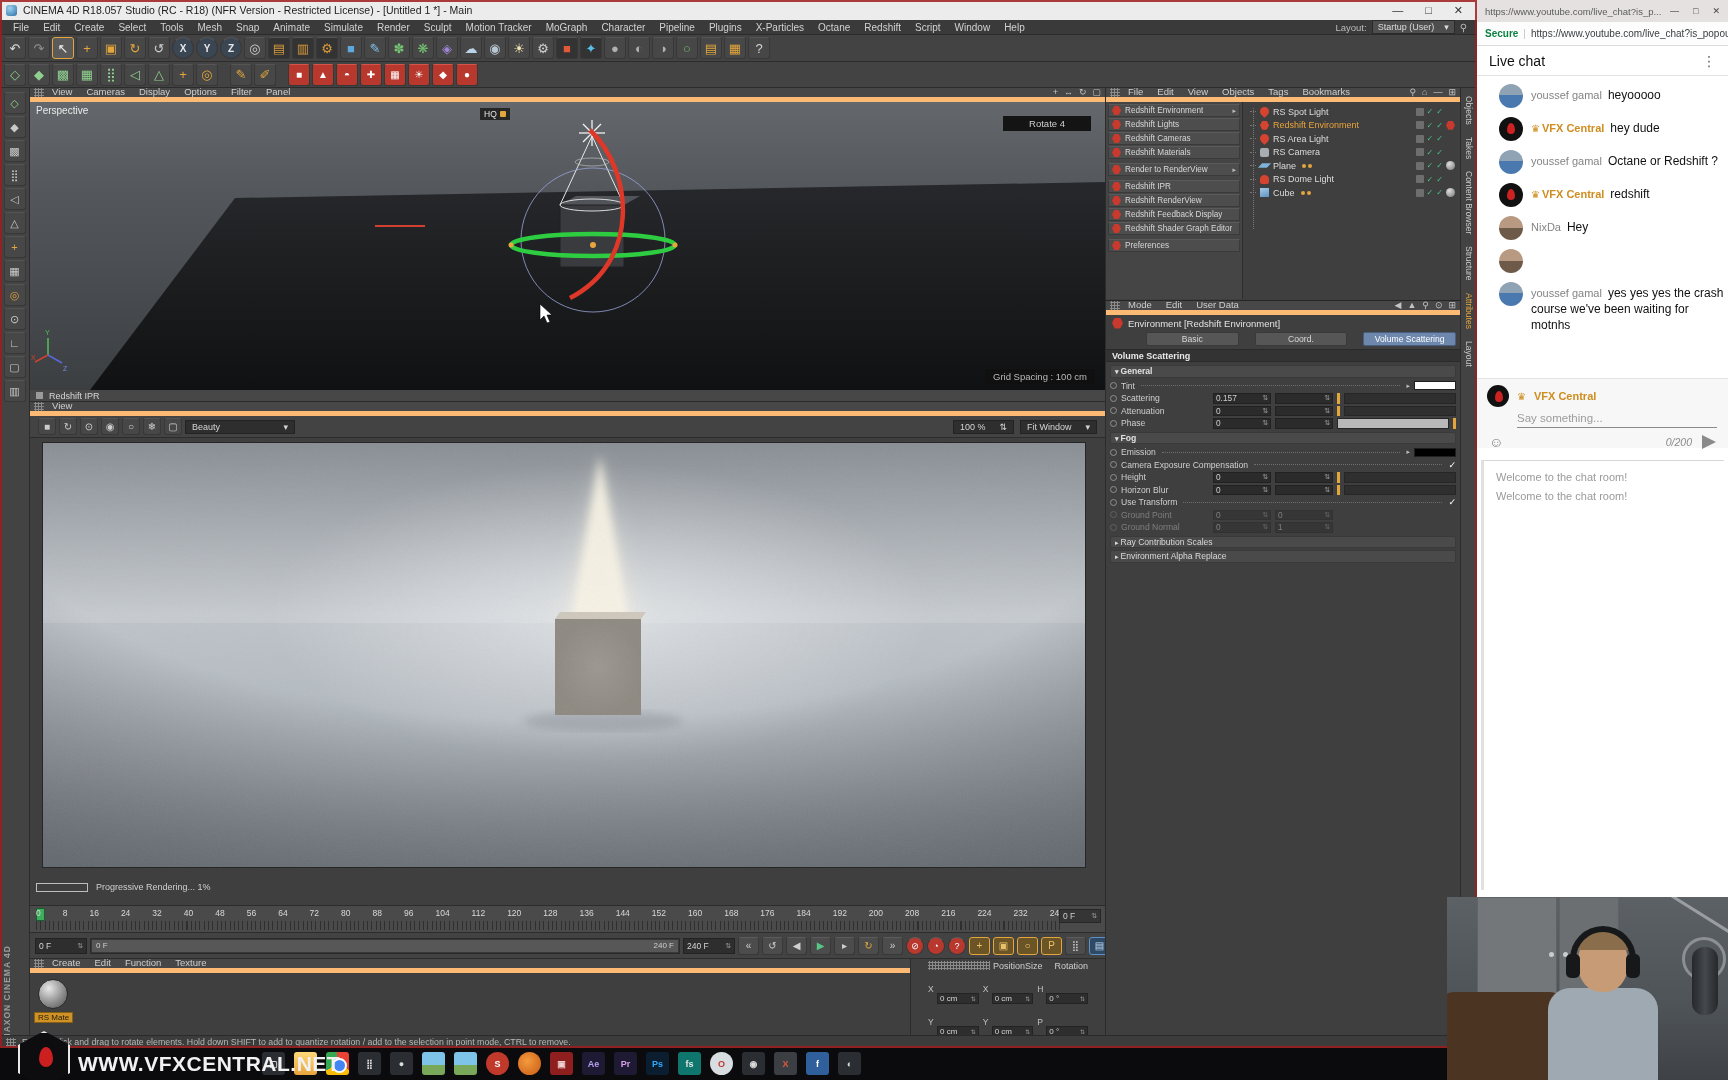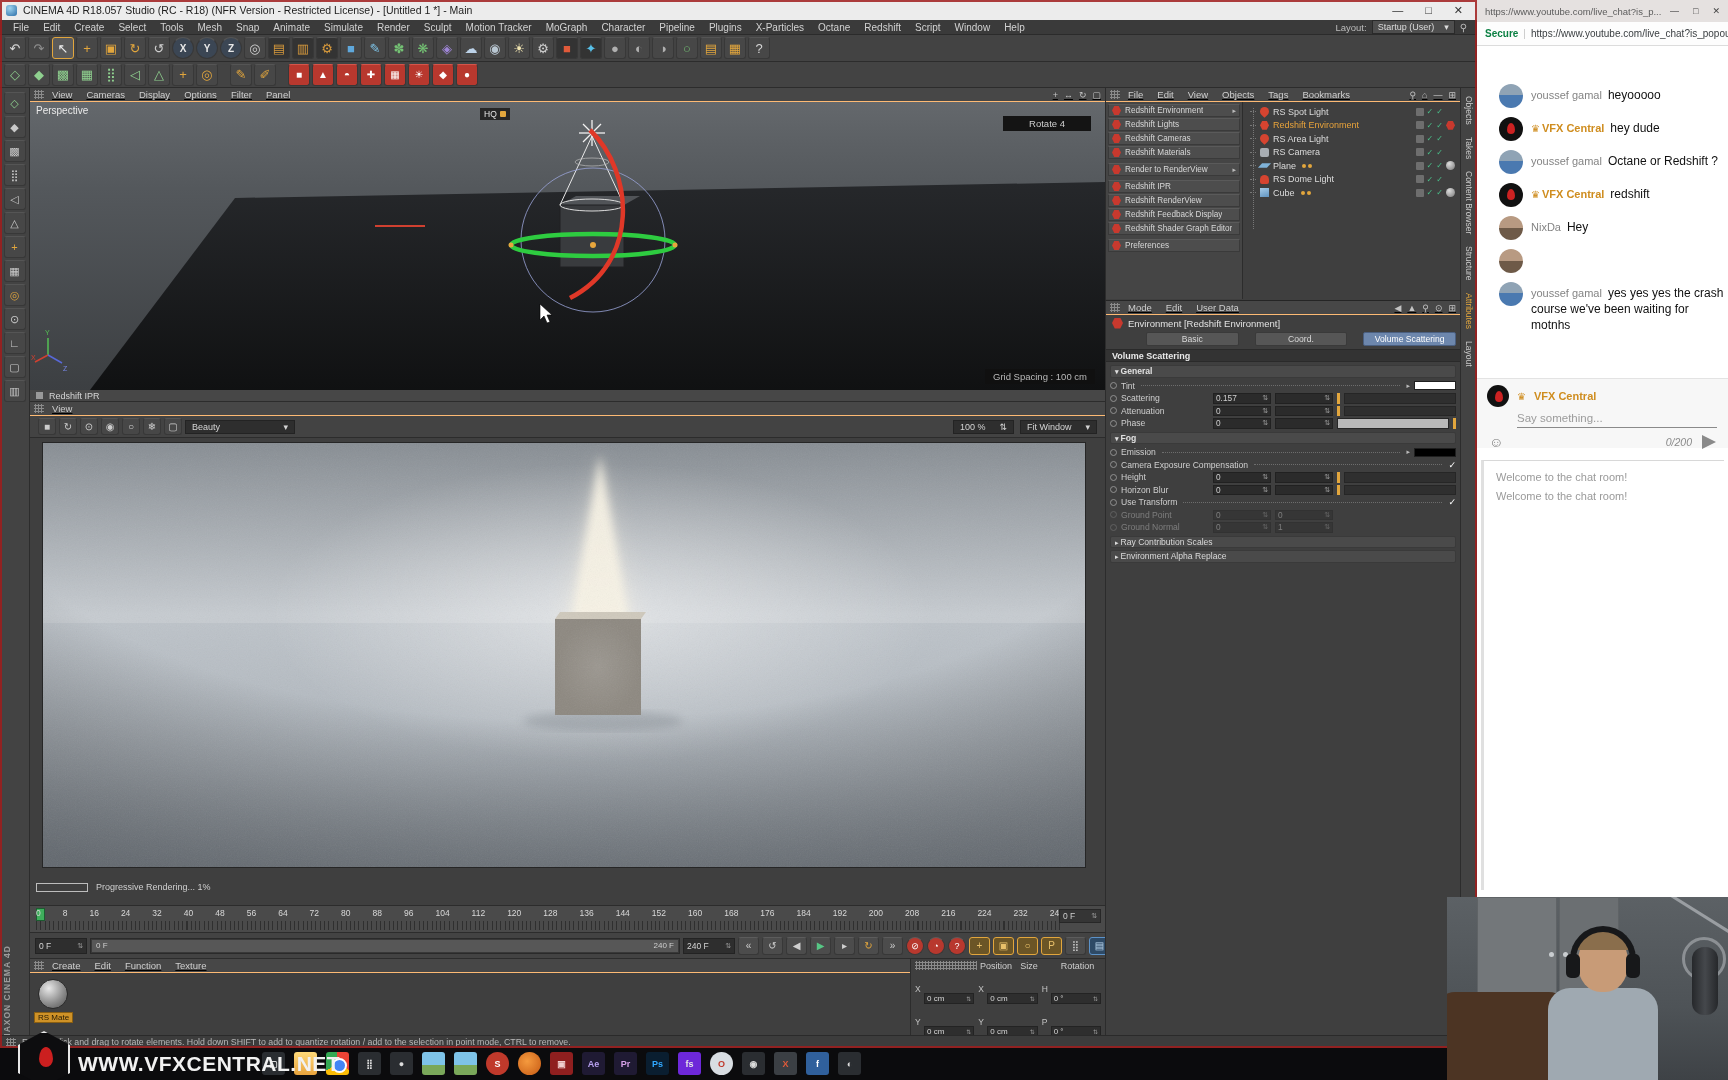--- a/index.html
+++ b/index.html
@@ -42,22 +42,22 @@
   
   #leftpal{position:absolute;left:0;top:88px;width:30px;height:947px;background:#434343;
     border-right:1px solid #2c2c2c;display:flex;flex-direction:column;align-items:center;
     padding-top:4px;gap:2px;}
   #leftpal .chip{width:22px;height:22px;font-size:11px;}
   #maxon{position:absolute;left:2px;bottom:8px;writing-mode:vertical-rl;transform:rotate(180deg);
     font-size:8.5px;color:#9b9b9b;letter-spacing:1px;font-weight:bold;}
 
   
   #viewport{position:absolute;left:30px;top:88px;width:1075px;height:302px;background:#4a4a4a;}
-  .panel-menubar{height:14px;display:flex;align-items:center;gap:2px;padding:0 4px;
-    background:#474747;border-bottom:1px solid #fdba74;text-decoration:underline;}
+  .panel-menubar{height:14px;display:flex;align-items:flex-end;gap:2px;padding:0 4px;
+    background:#474747;border-bottom:5px solid #fdba74;}
   .panel-menubar .menu{font-size:9.5px;color:#cfcfcf;padding:0 6px;white-space:nowrap;}
   .grip{width:10px;height:9px;flex:none;background-image:radial-gradient(#8b8b8b 1px,transparent 1.1px);
     background-size:3px 3px;}
   .pm-right{margin-left:auto;display:flex;gap:6px;color:#c3c3c3;font-size:9px;align-items:center;}
   #vp-canvas{position:absolute;left:0;top:14px;width:1075px;height:288px;overflow:hidden;
     background:linear-gradient(180deg,#64686c 0%,#54585c 30%,#3c3f42 100%);}
   #vp-canvas svg{position:absolute;left:0;top:0;}
   .vp-label{position:absolute;left:6px;top:3px;font-size:10px;color:#eaeaea;z-index:3;}
   .hq-badge{position:absolute;left:450px;top:6px;z-index:3;background:#262626;color:#e3e3e3;
     font-size:8.5px;padding:1px 4px;display:flex;align-items:center;gap:3px;}
@@ -114,21 +114,21 @@
   .tbtn.tog.blue{background:#2e4a66;border-color:#5c92c8;color:#bcd8f0;}
 
   
   #materials{position:absolute;left:30px;top:958px;width:880px;height:77px;background:#3f3f3f;
     border-top:1px solid #2c2c2c;}
   .mat-ball{position:absolute;left:8px;top:20px;width:30px;height:30px;border-radius:50%;
     background:radial-gradient(circle at 35% 30%,#e8e8e8,#8f8f8f 55%,#4f4f4f);border:1px solid #2a2a2a;}
   .mat-label{position:absolute;left:4px;top:53px;background:#cf9227;color:#241a05;font-size:8px;
     padding:0 3px;border:1px solid #8a5f12;}
   #coords{position:absolute;left:910px;top:958px;width:195px;height:77px;background:#3f3f3f;
-    border-top:1px solid #2c2c2c;border-left:1px solid #2c2c2c;padding:2px 4px;}
+    border-top:1px solid #2c2c2c;border-left:1px solid #2c2c2c;padding:2px 17px;}
   .coord-head{display:flex;font-size:9px;color:#cfcfcf;gap:0;}
   .coord-head .grip{margin-right:3px;}
   .coord-head span{width:62px;}
   .coord-grid{display:flex;flex-direction:column;gap:2px;margin-top:2px;}
   .coord-row{display:flex;gap:4px;align-items:center;}
   .coord-cell{display:flex;gap:2px;align-items:center;width:62px;}
   .coord-cell b{font-size:8.5px;color:#c3c3c3;font-weight:normal;width:7px;}
   .coord-field{flex:1;height:11px;background:#2e2e2e;border:1px solid #232323;color:#d5d5d5;
     font-size:8px;display:flex;align-items:center;justify-content:space-between;padding:0 2px;margin-top:20px;}
   .coord-foot{display:flex;gap:4px;margin-top:3px;}
@@ -324,21 +324,21 @@
   .tb-chrome{background:conic-gradient(#ea4335 0 33%,#fbbc05 0 66%,#34a853 0 100%);position:relative;}
   .tb-chrome::after{content:"";position:absolute;left:6px;top:6px;width:11px;height:11px;
     border-radius:50%;background:#4285f4;border:2px solid #fff;}
   .tb-folder{background:linear-gradient(180deg,#ffd979,#e8a33d);}
   .tb-photo{background:linear-gradient(180deg,#7ec3e8 55%,#7aa85a 55%);}
   .tb-houdini{background:radial-gradient(circle at 40% 40%,#f59a3e,#c65a14);border-radius:50%;}
   .tb-s{background:#c0392b;border-radius:50%;color:#fff;}
   .tb-ae{background:#1f1a33;color:#b8a2f0;}
   .tb-pr{background:#1f1a33;color:#d6a1e8;}
   .tb-ps{background:#0a1e30;color:#31a8ff;}
-  .tb-fs{background:#6d28d9;color:#e6e6e6;}
+  .tb-fs{background:#0f766e;color:#e6e6e6;}
   .tb-o{background:#d8dde2;color:#c0392b;border-radius:50%;}
   .tb-movie{background:#8f1f1f;color:#f0d0d0;}
   .tb-x{background:#3b3f44;color:#e05a3a;}
   .tb-f{background:#30609c;color:#fff;}
 </style>
 </head>
 <body>
 
 <div id="screen">
 
@@ -1404,20 +1404,24 @@
         <span>—</span>
         <span>□</span>
         <span>✕</span>
       </span>
     </div>
     <div class="ch-address">
       <span class="secure">Secure</span>
       <span class="sep">|</span>
       <span class="url">https://www.youtube.com/live_chat?is_popout...</span>
     </div>
+    <div class="ch-header">
+      <span class="t">Live chat</span>
+      <span class="more">⋮</span>
+    </div>
     <div id="msgs">
 
         <div class="msg">
           <span class="avatar av-yg"></span>
           <span class="msg-body">
             <span class="author">youssef gamal</span><span class="text">heyooooo</span>
           </span>
         </div>
 
         <div class="msg owner">

